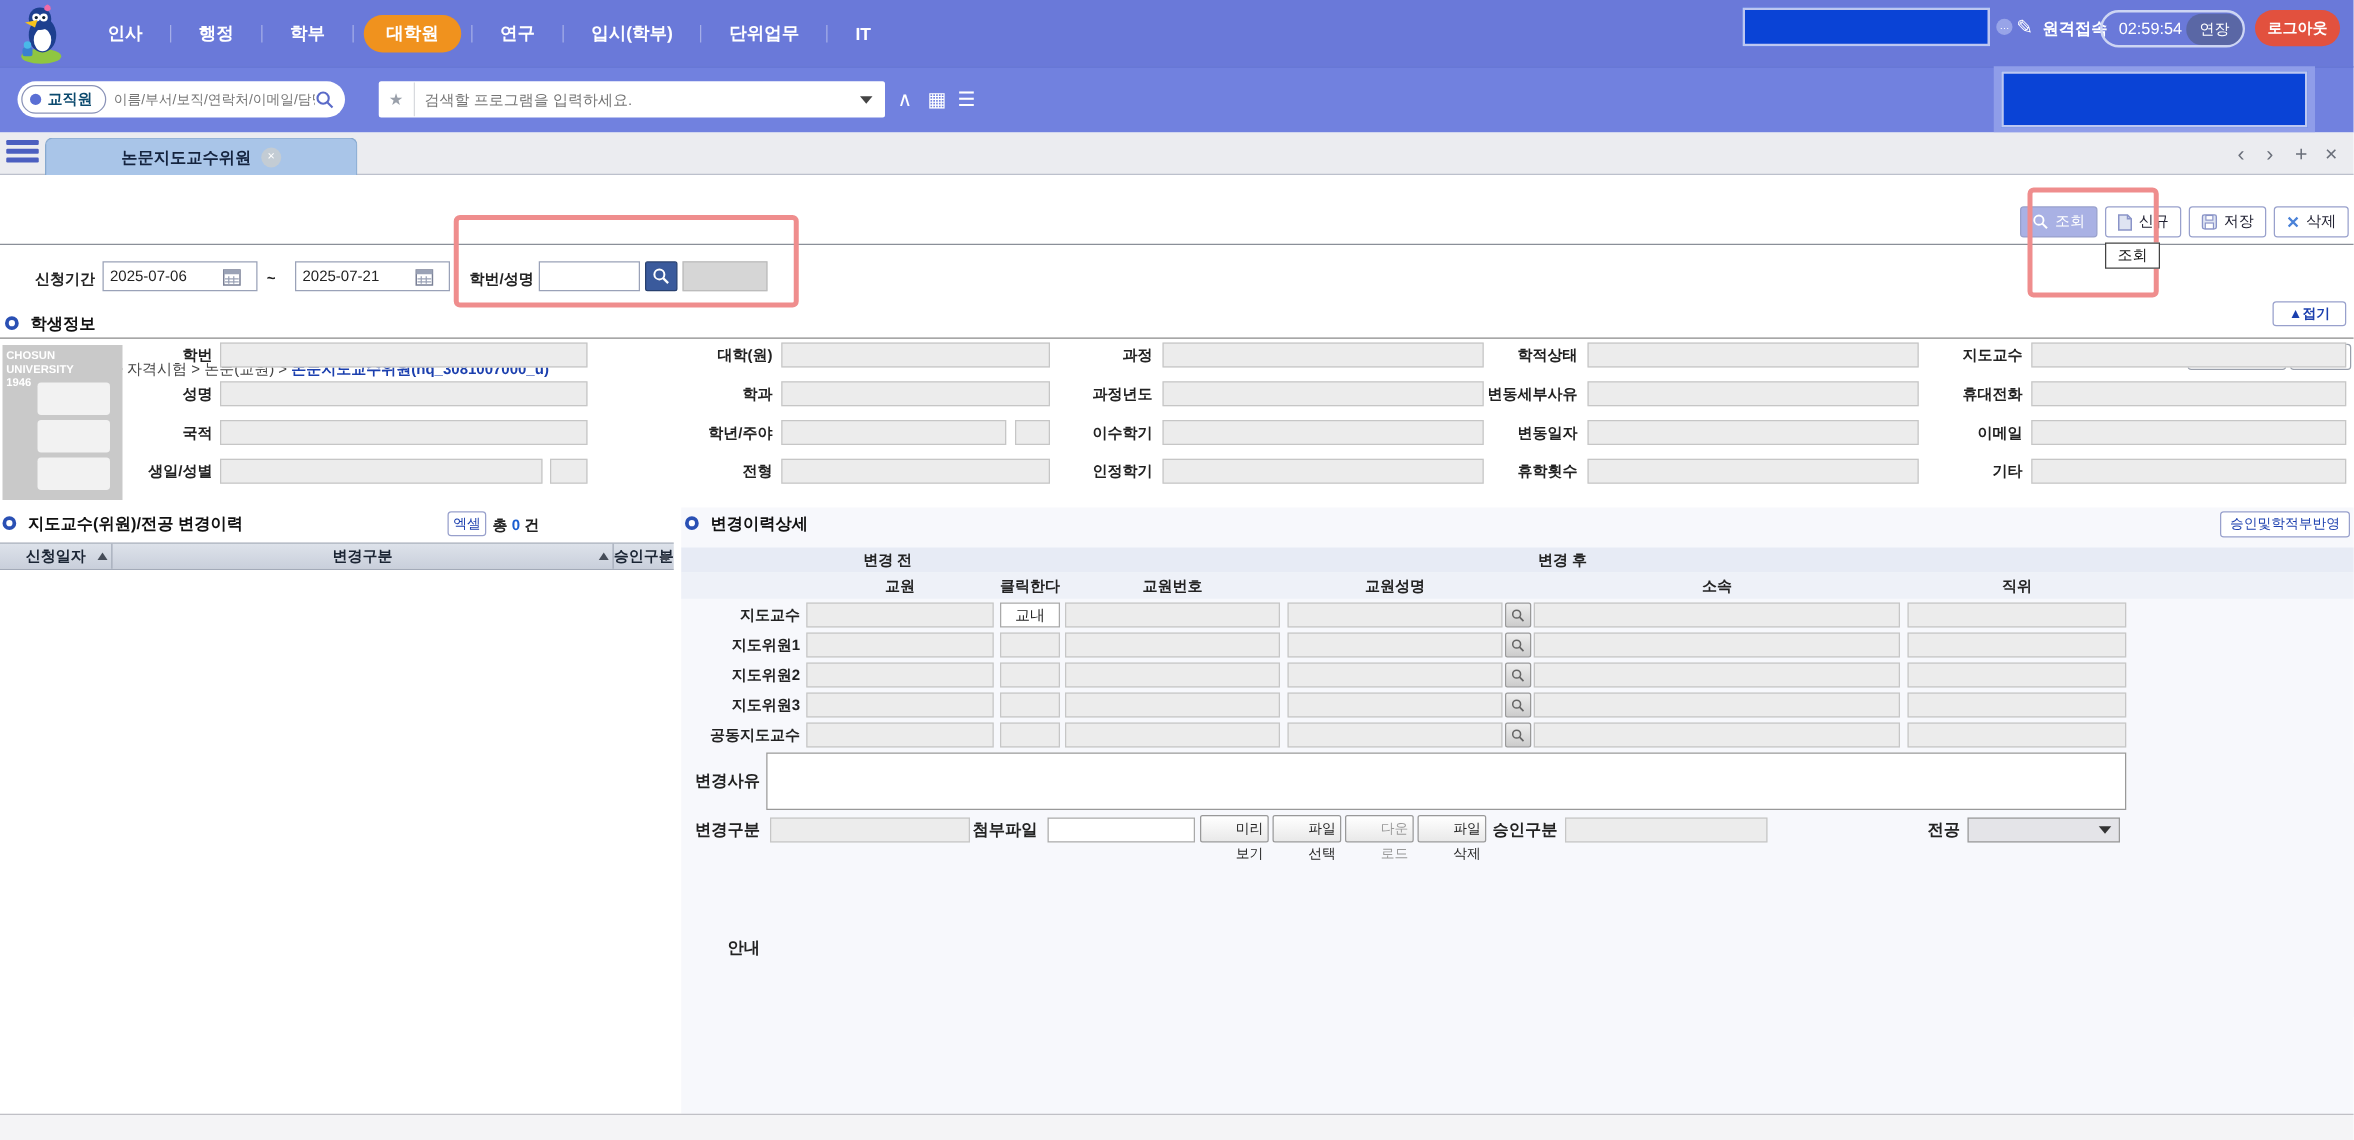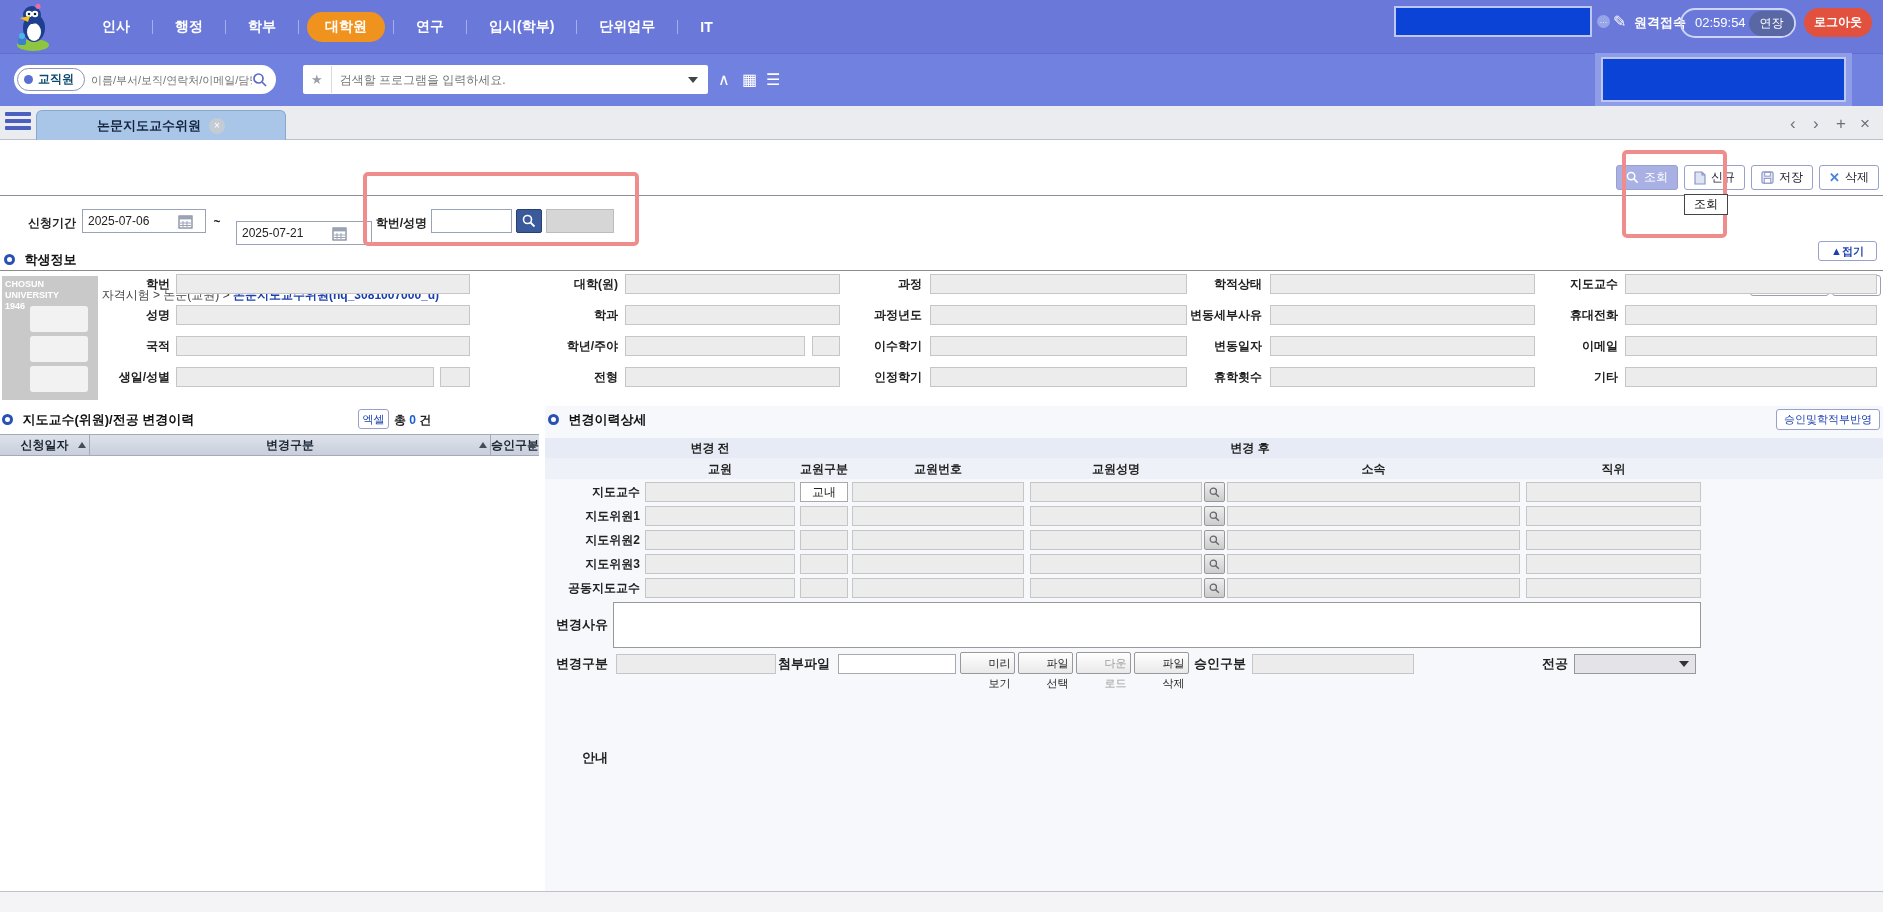--- a/index.html
+++ b/index.html
@@ -1,21 +1,21 @@
 <!DOCTYPE html>
 <html><head>
 <meta charset="utf-8">
 <style>
   * { margin:0; padding:0; box-sizing:border-box; }
   html,body { width:1883px; height:912px; font-family:"Liberation Sans", sans-serif; background:#fff; overflow:hidden; }
   .abs { position:absolute; }
   #stage { position:relative; width:1883px; height:912px; background:#fff; }
 
   
-  #topbar { left:0; top:0; width:1883px; height:53px; background:#6a79d9; display:flex; align-items:center;padding-left:16px; }
+  #topbar { left:0; top:0; width:1883px; height:53px; background:#6a79d9; display:flex; align-items:center; }
   #logo { left:6px; top:2px; width:54px; height:50px; }
   #mainmenu { display:flex; align-items:center; margin-left:72px; }
   .menu-item { color:#fff; font-size:14px; font-weight:bold; padding:6px 14px; cursor:pointer; white-space:nowrap; }
   .menu-item.active { background:#f0921e; border-radius:15px; padding:6px 18px; }
   .menu-sep { width:1px; height:14px; background:rgba(255,255,255,.4); margin:0 8px; }
   #redact1 { left:1394px; top:6px; width:198px; height:31px; background:#0a43d6; border:2px solid #bdc7f1; }
   #dots-circle { left:1597px; top:15px; width:13px; height:13px; border-radius:50%; background:#98a4e8; color:#fff; font-size:8px; line-height:12px; text-align:center; }
   #pencil { left:1613px; top:12px; color:#fff; font-size:16px; }
   #remote-label { left:1634px; top:14px; color:#fff; font-size:13px; font-weight:bold; }
   #timer-pill { left:1680px; top:8px; width:116px; height:30px; border:2px solid #cdd5f3; border-radius:16px; color:#fff; font-size:13px; line-height:26px; padding-left:13px; }
@@ -267,21 +267,21 @@
     <svg width="15" height="15" viewBox="0 0 15 15">
       <rect x="1" y="2" width="13" height="12" fill="#fff" stroke="#7a8096" stroke-width="1.2"></rect>
       <rect x="1" y="2" width="13" height="3.4" fill="#9aa2b6"></rect>
       <line x1="5" y1="7" x2="5" y2="13" stroke="#9aa2b6"></line>
         <line x1="9" y1="7" x2="9" y2="13" stroke="#9aa2b6"></line>
       <line x1="2" y1="9" x2="13" y2="9" stroke="#9aa2b6"></line>
         <line x1="2" y1="11.5" x2="13" y2="11.5" stroke="#9aa2b6"></line>
     </svg>
   </div>
   <div class="flabel abs" style="left:211px; top:215px; width:12px; text-align:center;">~</div>
-  <div class="dateinput abs" style="left:236px; width:136px;margin-top:12px;">
+  <div class="dateinput abs" style="left:236px; width:124px;">
     <input value="2025-07-21" style="">
     <svg width="15" height="15" viewBox="0 0 15 15">
       <rect x="1" y="2" width="13" height="12" fill="#fff" stroke="#7a8096" stroke-width="1.2"></rect>
       <rect x="1" y="2" width="13" height="3.4" fill="#9aa2b6"></rect>
       <line x1="5" y1="7" x2="5" y2="13" stroke="#9aa2b6"></line>
         <line x1="9" y1="7" x2="9" y2="13" stroke="#9aa2b6"></line>
       <line x1="2" y1="9" x2="13" y2="9" stroke="#9aa2b6"></line>
         <line x1="2" y1="11.5" x2="13" y2="11.5" stroke="#9aa2b6"></line>
     </svg>
   </div>
@@ -378,21 +378,21 @@
   <div id="detail-title" class="abs">
     <span class="bullet"></span>
     <span class="sec-title">변경이력상세</span>
   </div>
   <div id="apply-btn" class="abs">승인및학적부반영</div>
   <div id="band1" class="abs"></div>
   <span class="bandlbl abs" style="left:660px; top:438px; width:100px;font-family:Liberation Serif, serif;">변경 전</span>
   <span class="bandlbl abs" style="left:1200px; top:438px; width:100px;">변경 후</span>
   <div id="band2" class="abs"></div>
   <span class="bandlbl abs dc1" style="top:459px;">교원</span>
-  <span class="bandlbl abs dc2" style="top:459px; left:786px; width:76px;">교원구분</span>
+  <span class="bandlbl abs dc2" style="top:459px; left:786px; width:76px;">클릭한다</span>
   <span class="bandlbl abs dc3" style="top:459px;">교원번호</span>
   <span class="bandlbl abs dc4" style="top:459px;">교원성명</span>
   <span class="bandlbl abs dc5" style="top:459px;">소속</span>
   <span class="bandlbl abs dc6" style="top:459px;">직위</span>
 
   <div class="dr-lbl abs d0">지도교수</div>
   <div class="fld abs dc1 d0"></div>
   <div class="wfld abs dc2 d0">교내</div>
   <div class="fld abs dc3 d0"></div>
   <div class="fld abs dc4 d0"></div>

